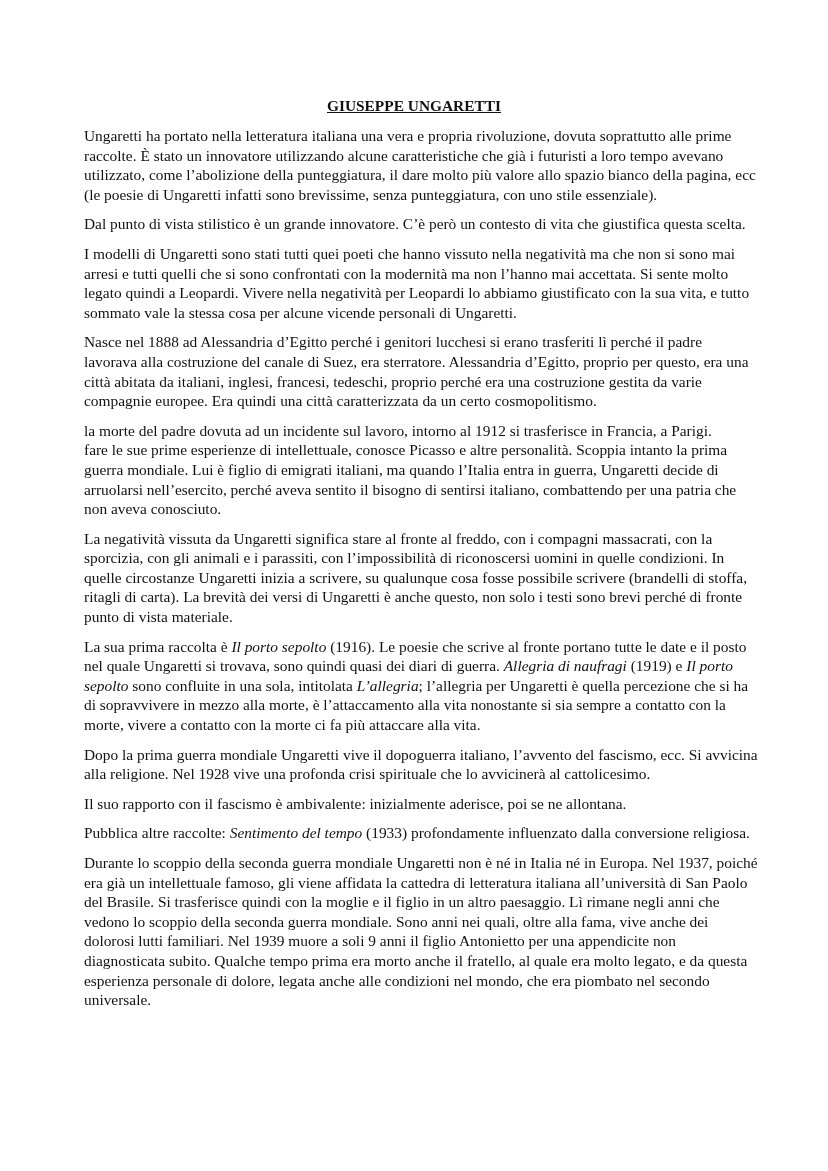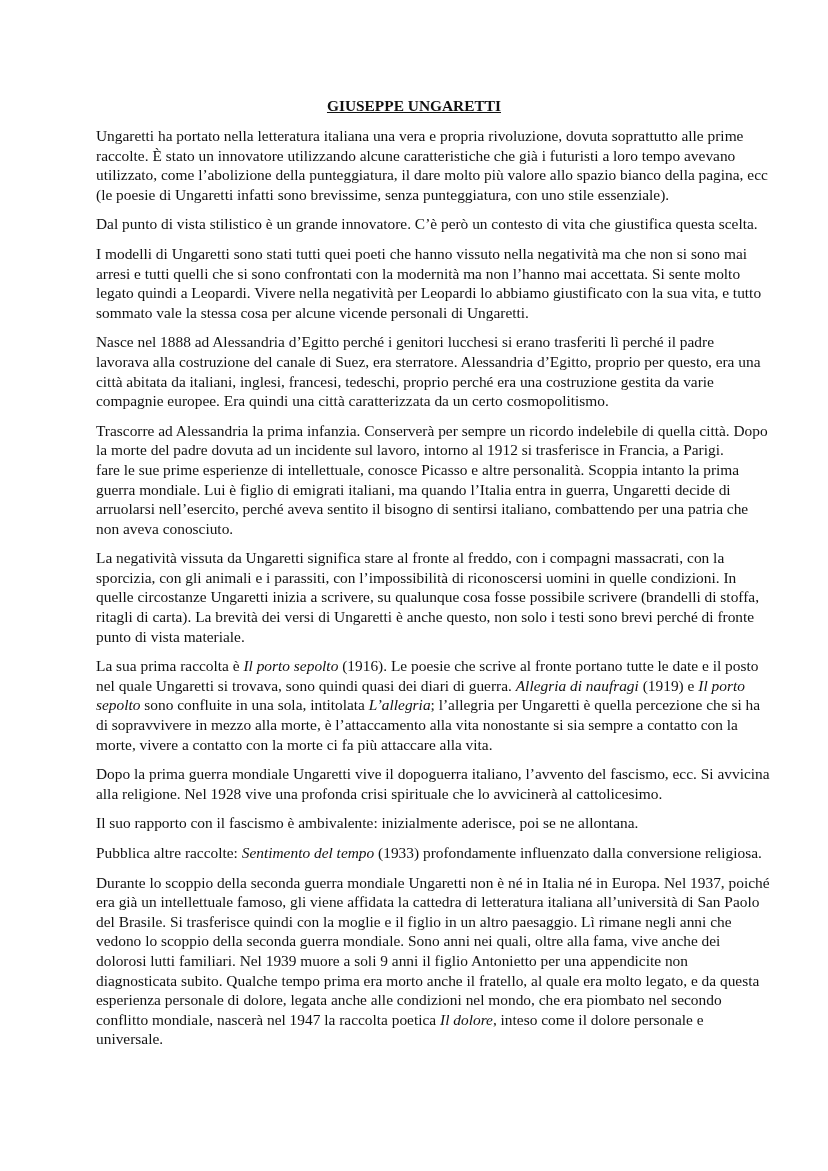--- a/index.html
+++ b/index.html
@@ -7,21 +7,21 @@
     .page {
       position: absolute; left: 0; top: 0; width: 754px; height: 1171px; background: #fff;
       font-family: "Liberation Serif", "DejaVu Serif", serif;
       color: #111; font-size: 15.4px;
     }
     .title {
       position: absolute; top: 97px; left: 0; width: 828px; text-align: center;
       font-weight: bold; text-decoration: underline; font-size: 15.4px; letter-spacing: 0;
     }
     .body { position: absolute; left: 80px; top: 126px; width: 690px; }
-    .para { margin: 0 0 10px 16px; line-height: 19.6px; }
+    .para { margin: 0 0 10px 4px; line-height: 19.6px; }
     .line { display: block; white-space: nowrap; }
     i { }
   </style>
 </head>
 <body>
 
 <div class="page">
   <div class="title">GIUSEPPE UNGARETTI</div>
   <div class="body" id="doc-body">
       <p class="para">
@@ -39,21 +39,20 @@
         <span class="line">legato quindi a Leopardi. Vivere nella negatività per Leopardi lo abbiamo giustificato con la sua vita, e tutto</span>
         <span class="line">sommato vale la stessa cosa per alcune vicende personali di Ungaretti.</span>
       </p>
       <p class="para">
         <span class="line">Nasce nel 1888 ad Alessandria d’Egitto perché i genitori lucchesi si erano trasferiti lì perché il padre</span>
         <span class="line">lavorava alla costruzione del canale di Suez, era sterratore. Alessandria d’Egitto, proprio per questo, era una</span>
         <span class="line">città abitata da italiani, inglesi, francesi, tedeschi, proprio perché era una costruzione gestita da varie</span>
         <span class="line">compagnie europee. Era quindi una città caratterizzata da un certo cosmopolitismo.</span>
       </p>
       <p class="para">
-        <span class="line">Trascorre ad Alessandria la prima infanzia. Conserverà per sempre un ricordo indelebile di quella città. Dopo</span>
         <span class="line">la morte del padre dovuta ad un incidente sul lavoro, intorno al 1912 si trasferisce in Francia, a Parigi.</span>
         <span class="line">fare le sue prime esperienze di intellettuale, conosce Picasso e altre personalità. Scoppia intanto la prima</span>
         <span class="line">guerra mondiale. Lui è figlio di emigrati italiani, ma quando l’Italia entra in guerra, Ungaretti decide di</span>
         <span class="line">arruolarsi nell’esercito, perché aveva sentito il bisogno di sentirsi italiano, combattendo per una patria che</span>
         <span class="line">non aveva conosciuto.</span>
       </p>
       <p class="para">
         <span class="line">La negatività vissuta da Ungaretti significa stare al fronte al freddo, con i compagni massacrati, con la</span>
         <span class="line">sporcizia, con gli animali e i parassiti, con l’impossibilità di riconoscersi uomini in quelle condizioni. In</span>
         <span class="line">quelle circostanze Ungaretti inizia a scrivere, su qualunque cosa fosse possibile scrivere (brandelli di stoffa,</span>
@@ -78,17 +77,16 @@
         <span class="line"><span>Pubblica altre raccolte: </span><i>Sentimento del tempo</i><span> (1933) profondamente influenzato dalla conversione religiosa.</span></span>
       </p>
       <p class="para">
         <span class="line"><span>Durante lo scoppio della seconda guerra mondiale Ungaretti non è né in Italia né in Europa. Nel 1937, poiché</span></span>
         <span class="line"><span>era già un intellettuale famoso, gli viene affidata la cattedra di letteratura italiana all’università di San Paolo</span></span>
         <span class="line"><span>del Brasile. Si trasferisce quindi con la moglie e il figlio in un altro paesaggio. Lì rimane negli anni che</span></span>
         <span class="line"><span>vedono lo scoppio della seconda guerra mondiale. Sono anni nei quali, oltre alla fama, vive anche dei</span></span>
         <span class="line"><span>dolorosi lutti familiari. Nel 1939 muore a soli 9 anni il figlio Antonietto per una appendicite non</span></span>
         <span class="line"><span>diagnosticata subito. Qualche tempo prima era morto anche il fratello, al quale era molto legato, e da questa</span></span>
         <span class="line"><span>esperienza personale di dolore, legata anche alle condizioni nel mondo, che era piombato nel secondo</span></span>
-        <span class="line"><span>conflitto mondiale, nascerà nel 1947 la raccolta poetica </span><i>Il dolore</i><span>, inteso come il dolore personale e</span></span>
         <span class="line"><span>universale.</span></span>
       </p>
     </div>
 </div>
 
 </body></html>

